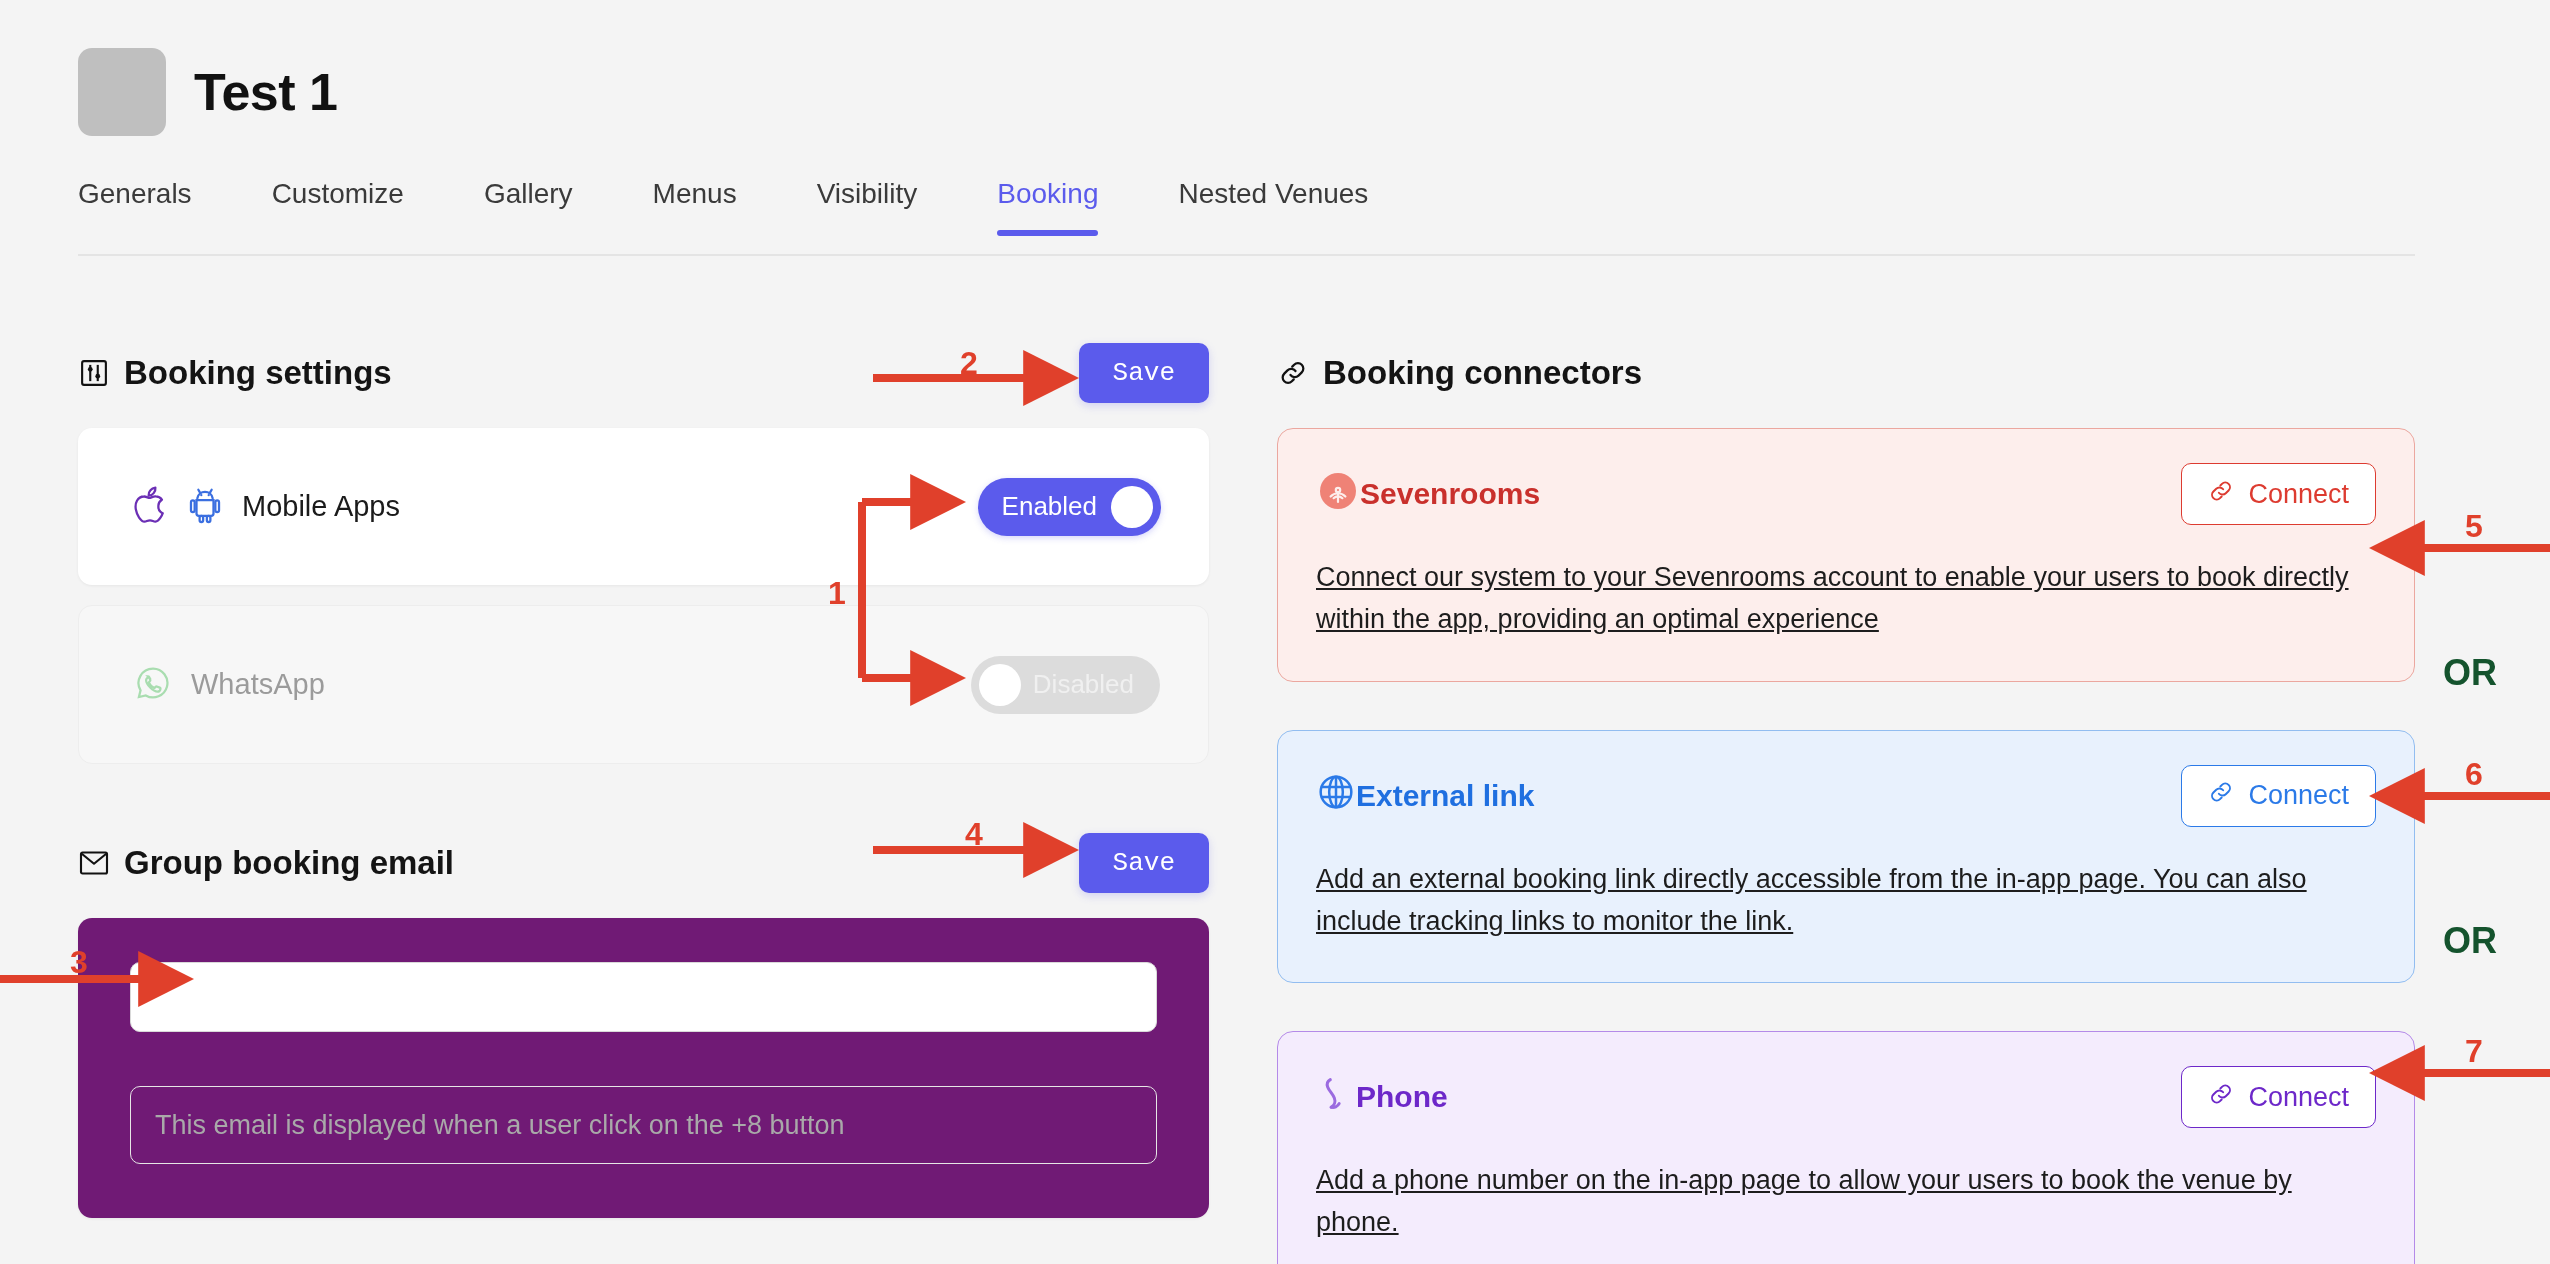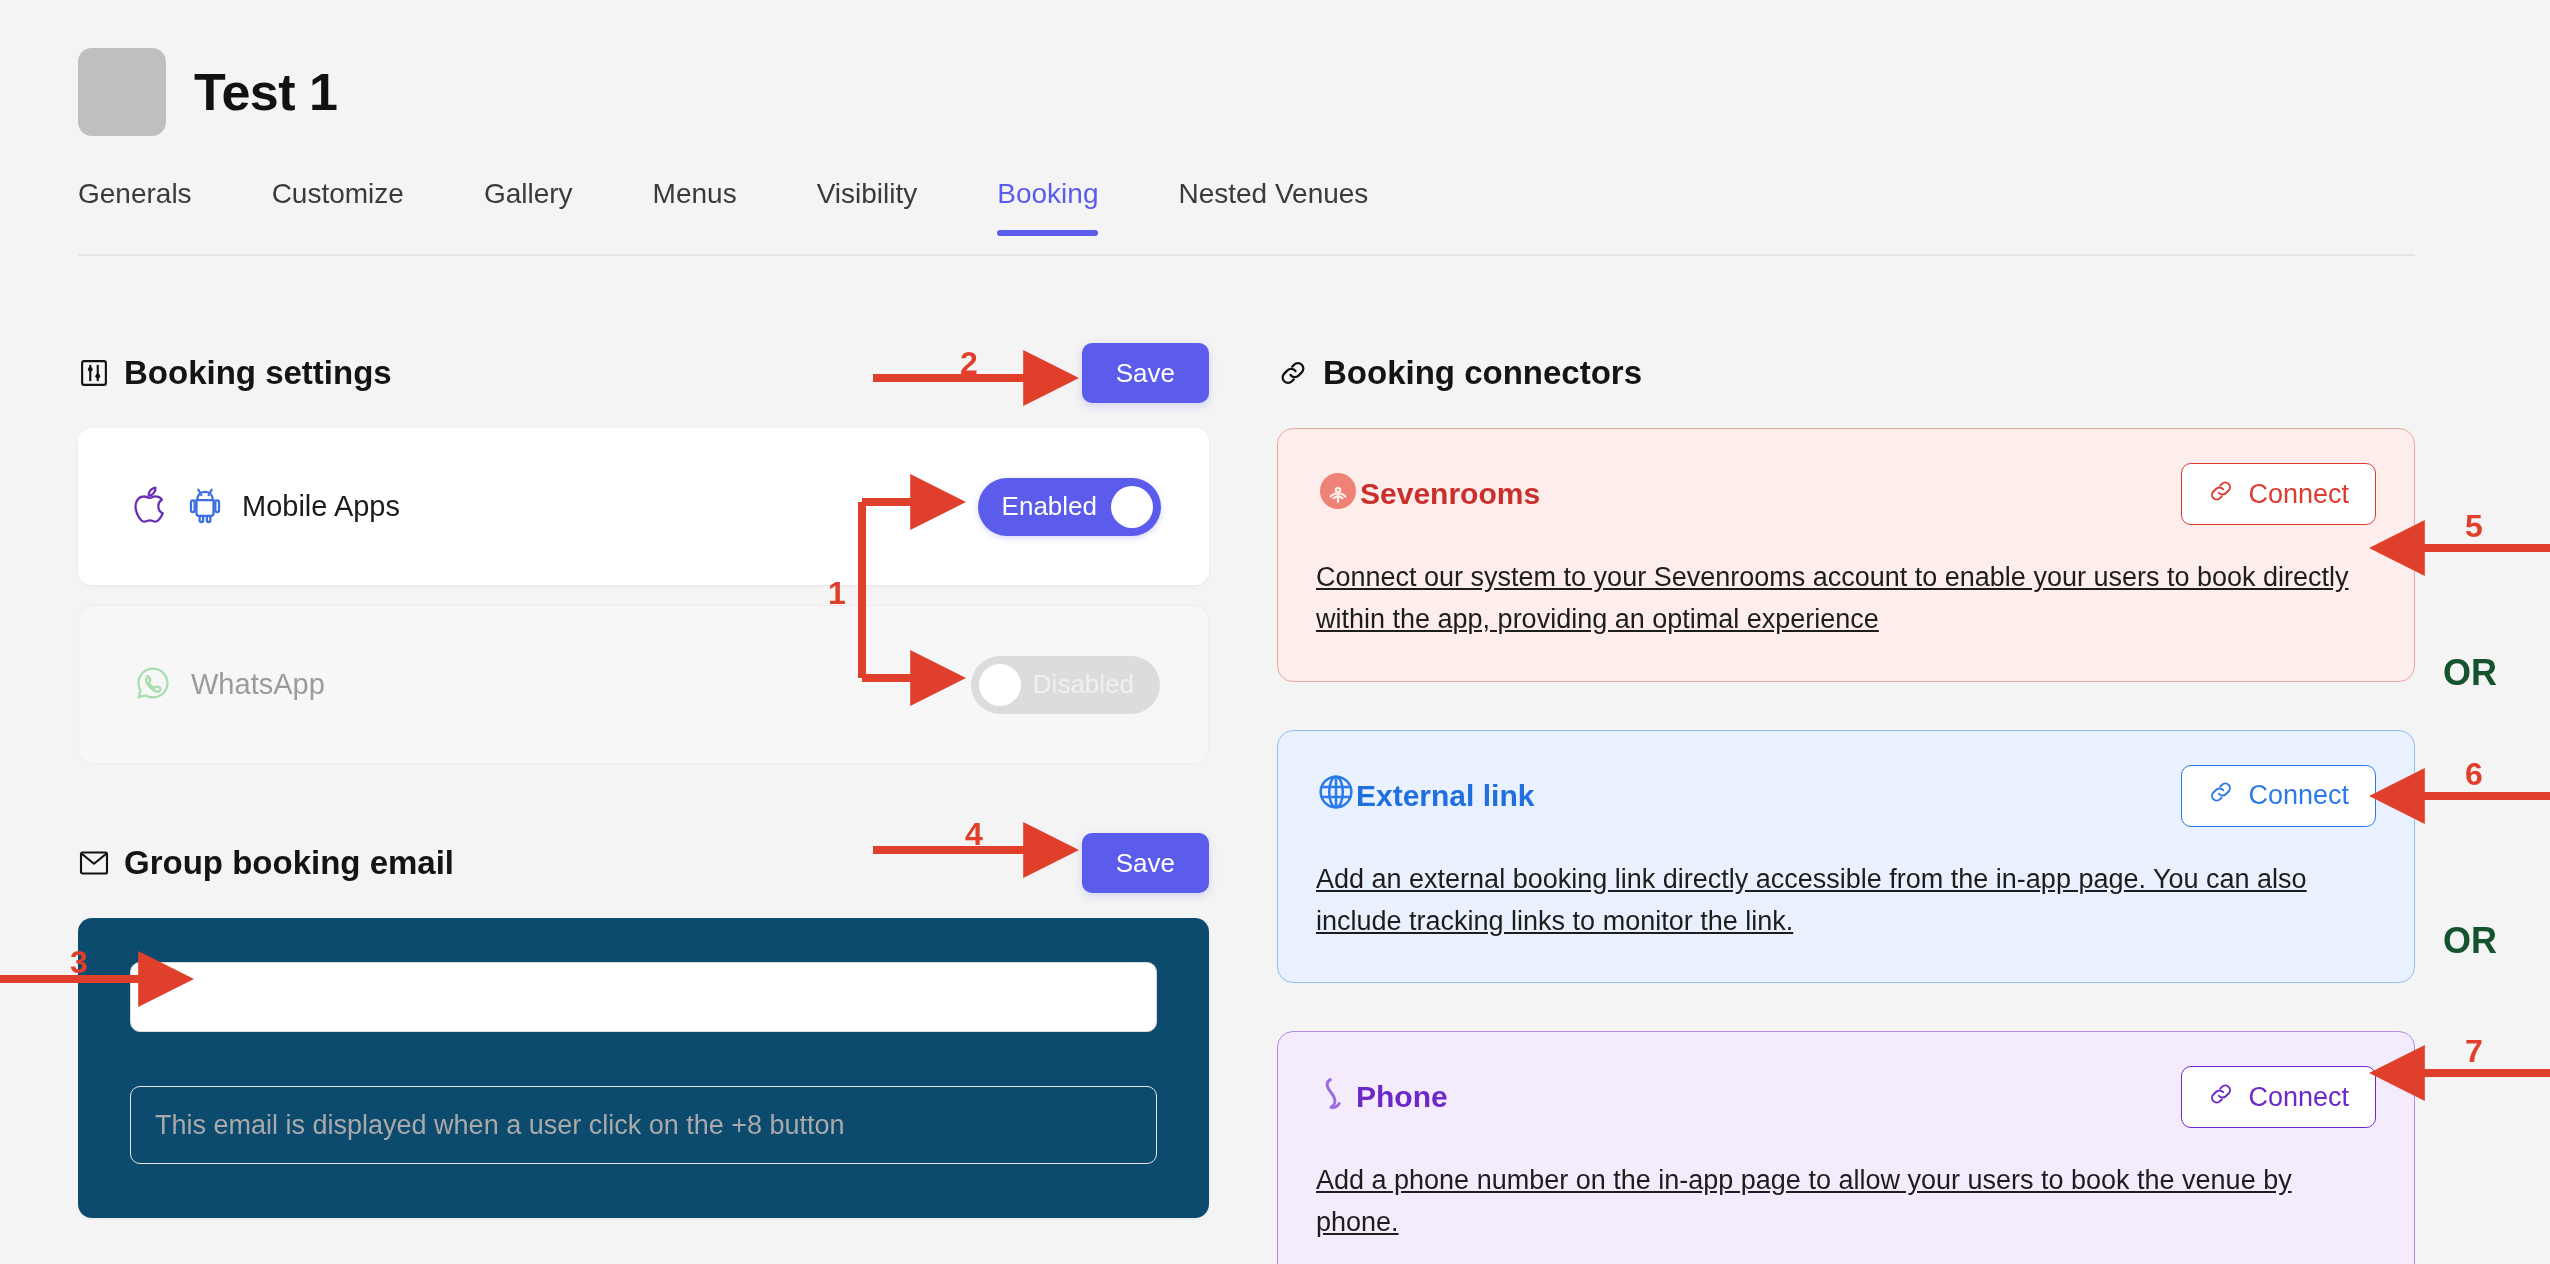--- a/index.html
+++ b/index.html
@@ -42,21 +42,21 @@
   .section-head {
     display: flex; align-items: center; justify-content: space-between;
     height: 66px;
   }
   .section-title { display: flex; align-items: center; gap: 14px; font-size: 33px; font-weight: 700; color: #141414; }
   .section-title .ico { display: inline-flex; width: 32px; height: 32px; align-items: center; justify-content: center; }
 
   .btn-save {
     background: #5b5bec; color: #ffffff; font-size: 26px; border: none;
     border-radius: 10px; padding: 0 34px; height: 60px; cursor: pointer;
-    font-family: Liberation Sans, sans-serif;
+    font-family: Liberation Mono, monospace;
     box-shadow: 0 3px 8px rgba(91,91,236,0.22);
     text-align: center;
   }
 
   
   .card-white {
     background: #ffffff; border-radius: 14px; margin-top: 22px;
     box-shadow: 0 1px 3px rgba(0,0,0,0.06);
   }
   .setting-row {
@@ -74,21 +74,21 @@
     height: 58px; min-width: 152px; cursor: pointer; position: relative;
   }
   .toggle.on { background: #5b5bec; padding: 0 8px 0 24px; gap: 14px; box-shadow: 0 2px 6px rgba(91,91,236,0.25); }
   .toggle.on .tg-label { color: #ffffff; font-size: 26px; }
   .toggle.on .knob { width: 42px; height: 42px; border-radius: 50%; background: #ffffff; }
   .toggle.off { background: #dcdcdc; padding: 0 26px 0 8px; gap: 12px; }
   .toggle.off .tg-label { color: #f0f0f0; font-size: 26px; }
   .toggle.off .knob { width: 42px; height: 42px; border-radius: 50%; background: #ffffff; }
 
   
-  .email-card { background: #0c4a6e; border-radius: 14px; margin-top: 22px; padding: 44px 52px 54px 52px; box-shadow: 0 1px 3px rgba(0,0,0,0.06); }
+  .email-card { background: #701a75; border-radius: 14px; margin-top: 22px; padding: 44px 52px 54px 52px; box-shadow: 0 1px 3px rgba(0,0,0,0.06); }
   .email-input {
     width: 100%; height: 70px; border: 1px solid #d9d9d9; border-radius: 10px;
     padding: 0 22px; font-size: 26px; color: #2a2a2a; outline: none;
     font-family: "Liberation Sans", sans-serif; background: #ffffff;
   }
   .email-hint {
     width: 100%; height: 78px; border: 1px solid #e6e6e6; border-radius: 10px;
     display: flex; align-items: center; padding: 0 24px; margin-top: 54px;
     font-size: 27px; color: #a9a9a9;
   }

